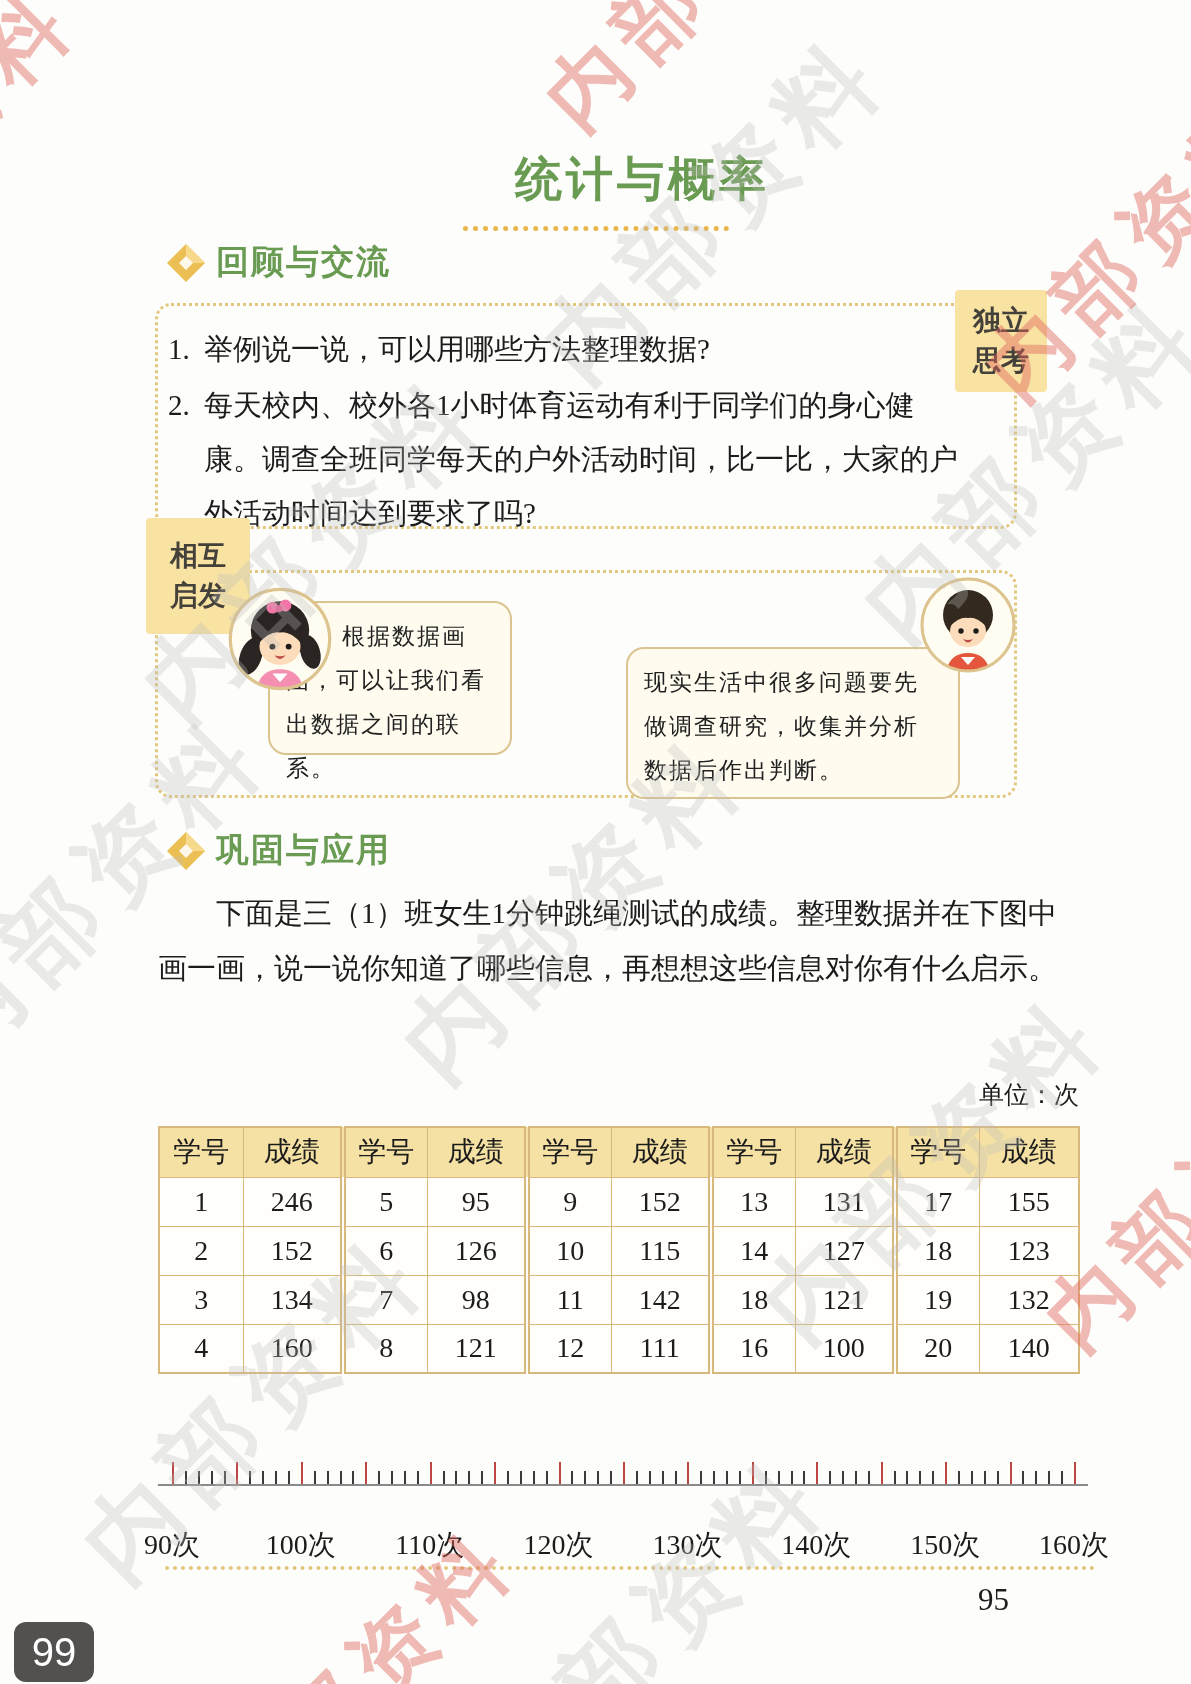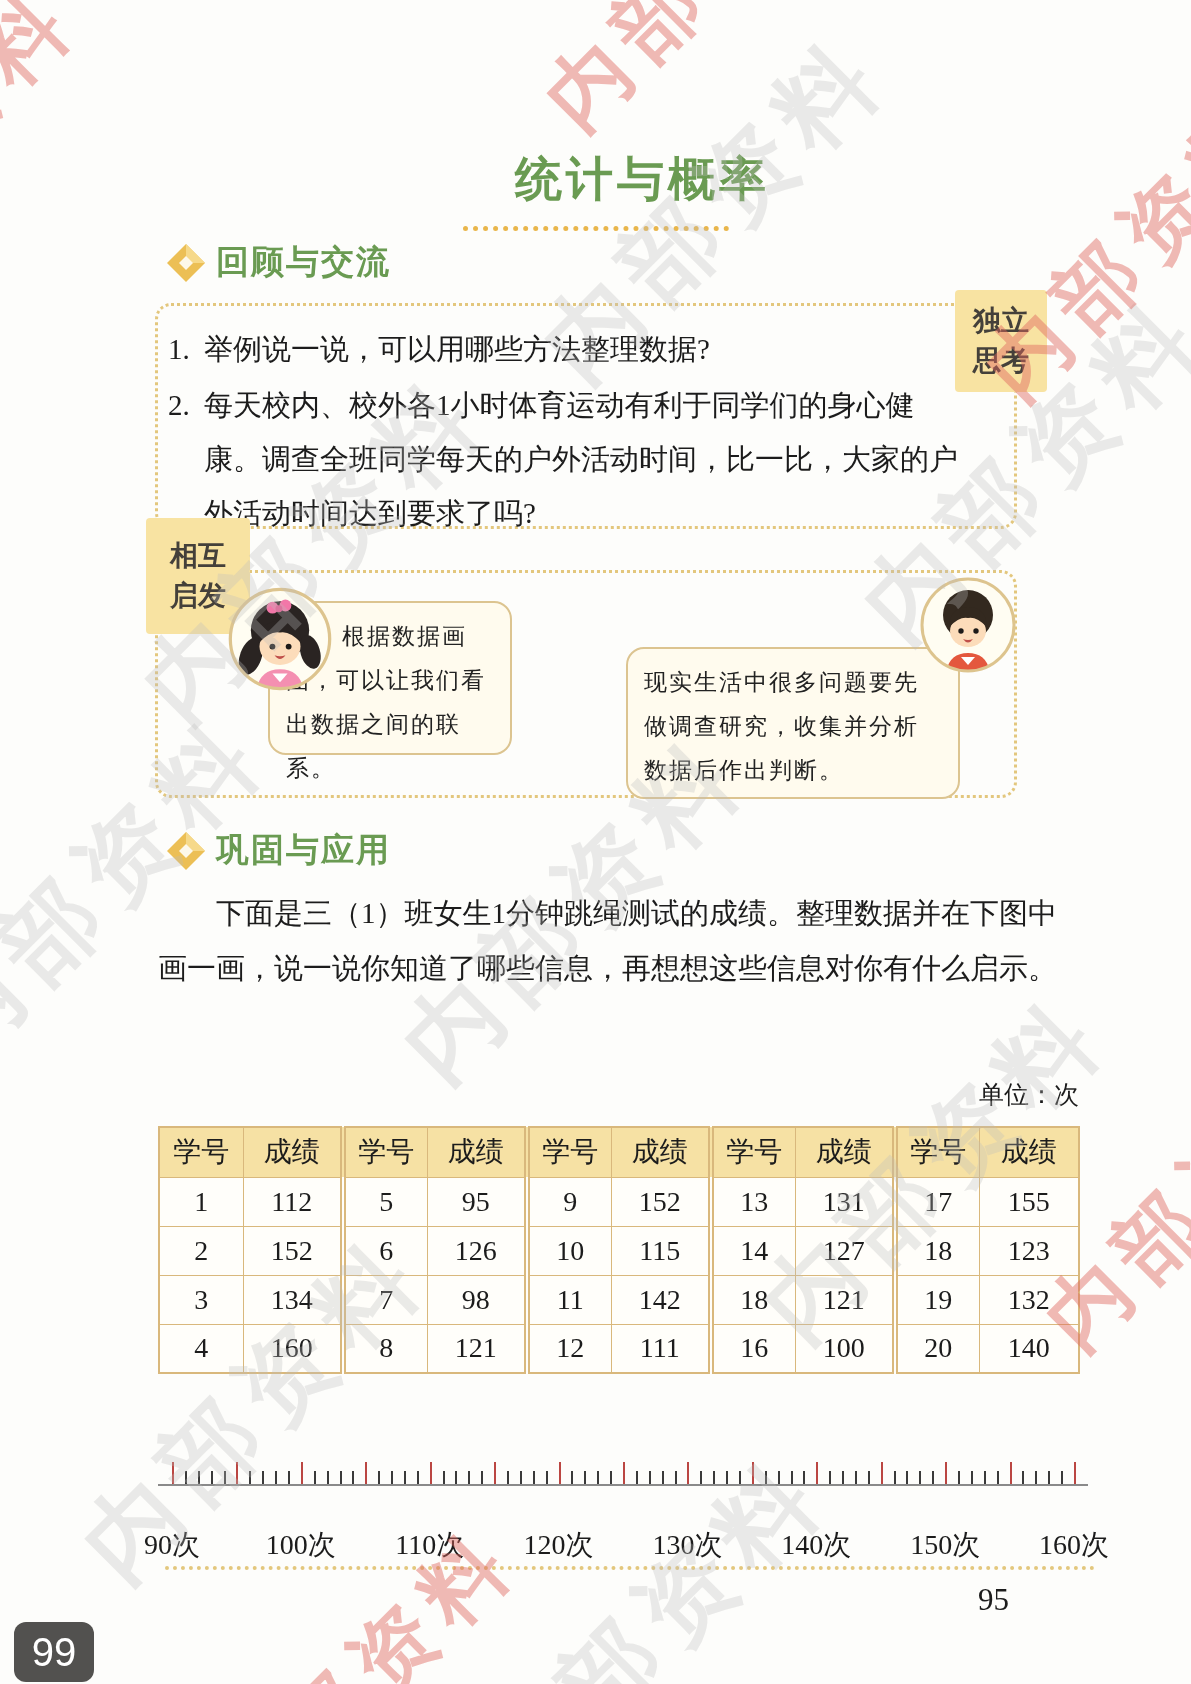--- a/index.html
+++ b/index.html
@@ -267,21 +267,21 @@
           <th class="col-sc">成绩</th>
           <th class="col-sn grp">学号</th>
           <th class="col-sc">成绩</th>
           <th class="col-sn grp">学号</th>
           <th class="col-sc">成绩</th>
         </tr>
     </thead>
     <tbody>
         <tr>
           <td class="col-sn">1</td>
-          <td class="col-sc">112</td>
+          <td class="col-sc">246</td>
           <td class="col-sn grp">5</td>
           <td class="col-sc">95</td>
           <td class="col-sn grp">9</td>
           <td class="col-sc">152</td>
           <td class="col-sn grp">13</td>
           <td class="col-sc">131</td>
           <td class="col-sn grp">17</td>
           <td class="col-sc">155</td>
         </tr>
         <tr>

